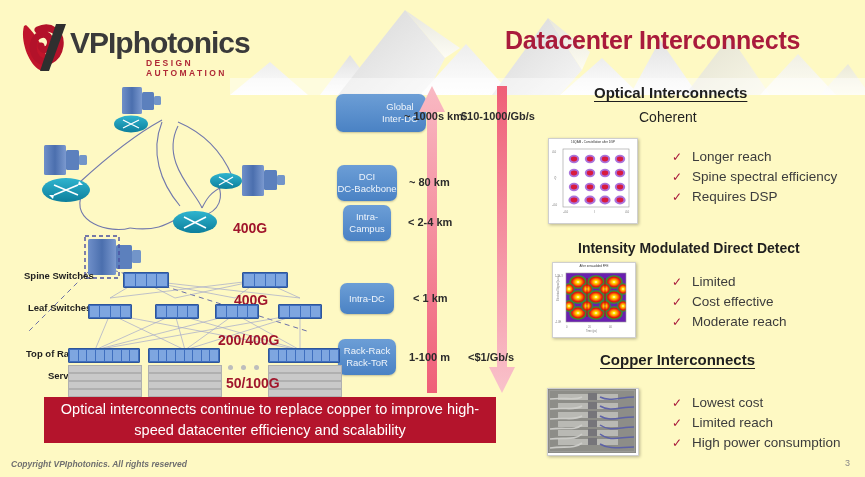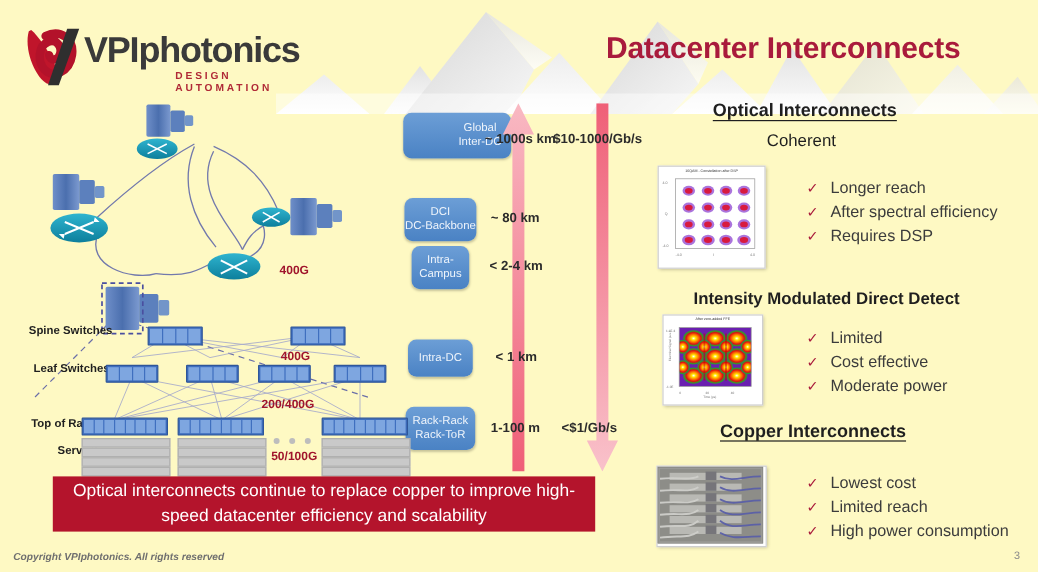--- a/index.html
+++ b/index.html
@@ -64,21 +64,21 @@
     display:flex;align-items:center;justify-content:center;
     box-shadow:0 1px 2px rgba(0,0,0,.22);line-height:12px;
   }
   
   #arrow-up,#arrow-down{position:absolute;}
   
   .mlabel{position:absolute;font-size:11px;font-weight:bold;color:#2b2b2b;white-space:nowrap;}
   
   #topo{position:absolute;left:10px;top:82px;width:330px;height:320px;}
   .rowlabel{position:absolute;font-size:9.5px;font-weight:bold;color:#1f1f1f;white-space:nowrap;}
-  .speed{position:absolute;font-size:10px;font-weight:bold;color:#a0152c;white-space:nowrap;}
+  .speed{position:absolute;font-size:14px;font-weight:bold;color:#a0152c;white-space:nowrap;}
   .sw{position:absolute;background:#3f6fbf;border:1px solid #2f5699;border-radius:1px;
       display:flex;gap:1px;padding:1px;box-sizing:border-box;}
   .sw i{flex:1 1 auto;background:#7ea6e0;display:block;}
   .srv{position:absolute;background:#c9c9c9;border:1px solid #b0b0b0;}
   .dot3{position:absolute;width:5px;height:5px;border-radius:50%;background:#bdbdbd;}
   
   #banner{
     position:absolute;left:44px;top:397px;width:452px;height:46px;
     background:#b4142c;color:#fff;font-size:14.5px;line-height:21px;
     display:flex;align-items:center;justify-content:center;text-align:center;
@@ -195,21 +195,21 @@
     </svg>
   </div>
 
   <div class="bullets" id="b-coh">
     <div class="row">
       <span class="chk">✓</span>
       <span>Longer reach</span>
     </div>
     <div class="row">
       <span class="chk">✓</span>
-      <span>After spectral efficiency</span>
+      <span>Spine spectral efficiency</span>
     </div>
     <div class="row">
       <span class="chk">✓</span>
       <span>Requires DSP</span>
     </div>
   </div>
 
   <div class="sub-head" id="imdd-head">Intensity Modulated Direct Detect</div>
 
   <div class="thumb" id="th-eye">
@@ -266,21 +266,21 @@
     <div class="row">
       <span class="chk">✓</span>
       <span>Limited</span>
     </div>
     <div class="row">
       <span class="chk">✓</span>
       <span>Cost effective</span>
     </div>
     <div class="row">
       <span class="chk">✓</span>
-      <span>Moderate power</span>
+      <span>Moderate reach</span>
     </div>
   </div>
 
   <div class="sec-head" id="cop-head">Copper Interconnects</div>
 
   <div class="thumb" id="th-cop">
     <svg width="88" height="64" viewBox="0 0 88 64">
       <rect width="88" height="64" fill="#9a9a96"></rect>
       <rect x="2" y="2" width="84" height="60" fill="#8d8d88"></rect>
       <g fill="#b9b9b4">

